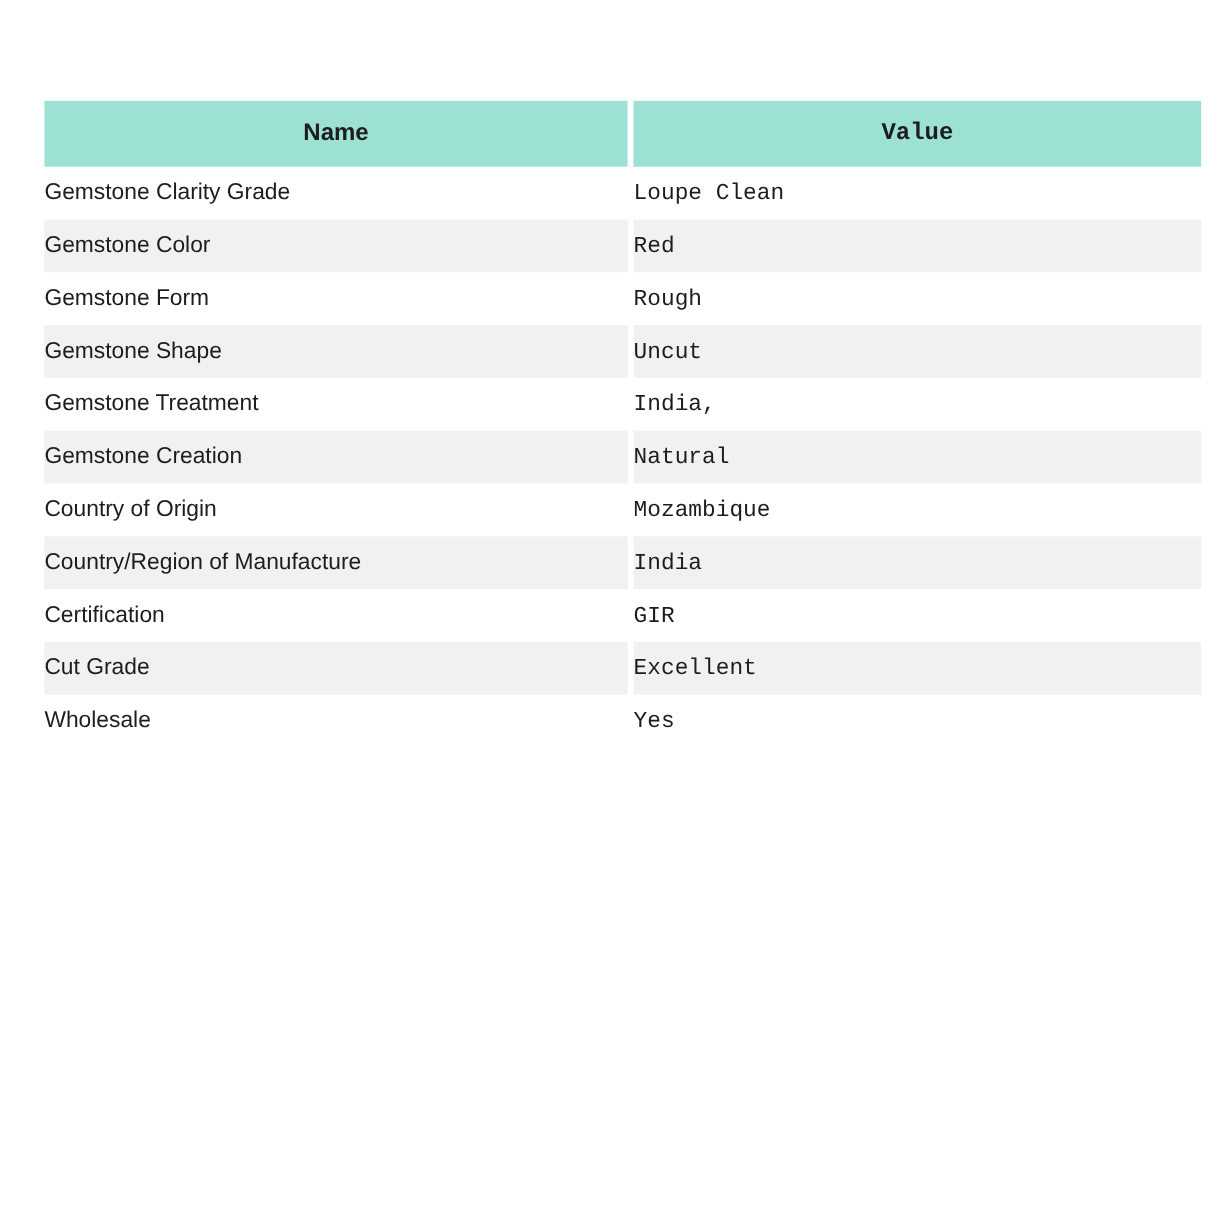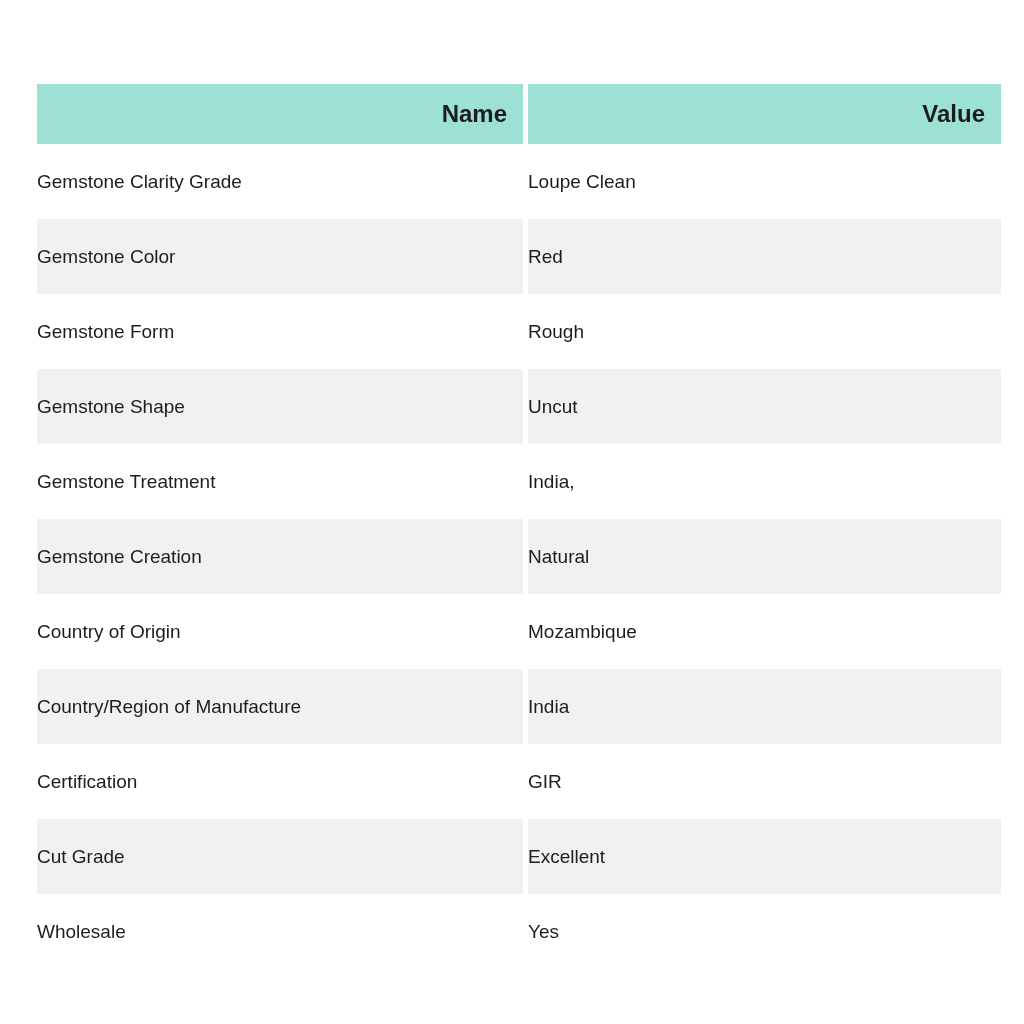--- a/index.html
+++ b/index.html
@@ -26,48 +26,48 @@
     border-collapse: separate;
     border-spacing: 0;
     table-layout: fixed;
   }
   table.spec-table col.col-name  { width: 491px; }
   table.spec-table col.col-value { width: 473px; }
 
   table.spec-table th {
     background: #9ce1d4;
     height: 49px;
-    font-size: 24px;
+    font-size: 20px;
     font-weight: 600;
-    text-align: right;
+    text-align: center;
     vertical-align: middle;
     padding: 16px;
     box-sizing: border-box;
   }
   table.spec-table td {
-    height: 75px;
+    height: 44px;
     font-size: 19px;
     font-weight: 400;
     text-align: left;
     vertical-align: middle;
     padding: 0;
     box-sizing: border-box;
     background: #ffffff;
   }
   
   table.spec-table tbody tr:nth-child(even) td {
     background: #f1f1f1;
   }
   
   table.spec-table th:first-child,
   table.spec-table td:first-child {
     border-right: 5px solid #ffffff;
   }
   .cell-pad-name  { padding-left: 35px; }
-  .cell-pad-value { padding-left: 17px; }
+  .cell-pad-value { padding-left: 17px; font-family: Liberation Mono, monospace; }
 </style>
 </head>
 <body>
 
 <div class="spec-table-wrap">
   <table class="spec-table">
     <colgroup>
       <col class="col-name">
       <col class="col-value">
     </colgroup>

